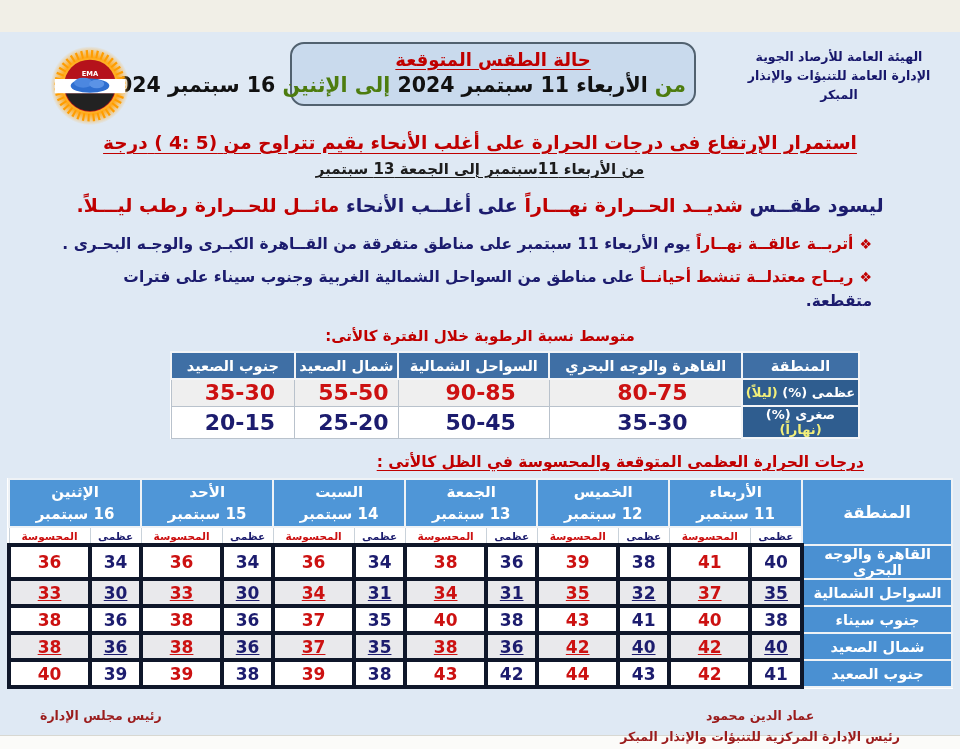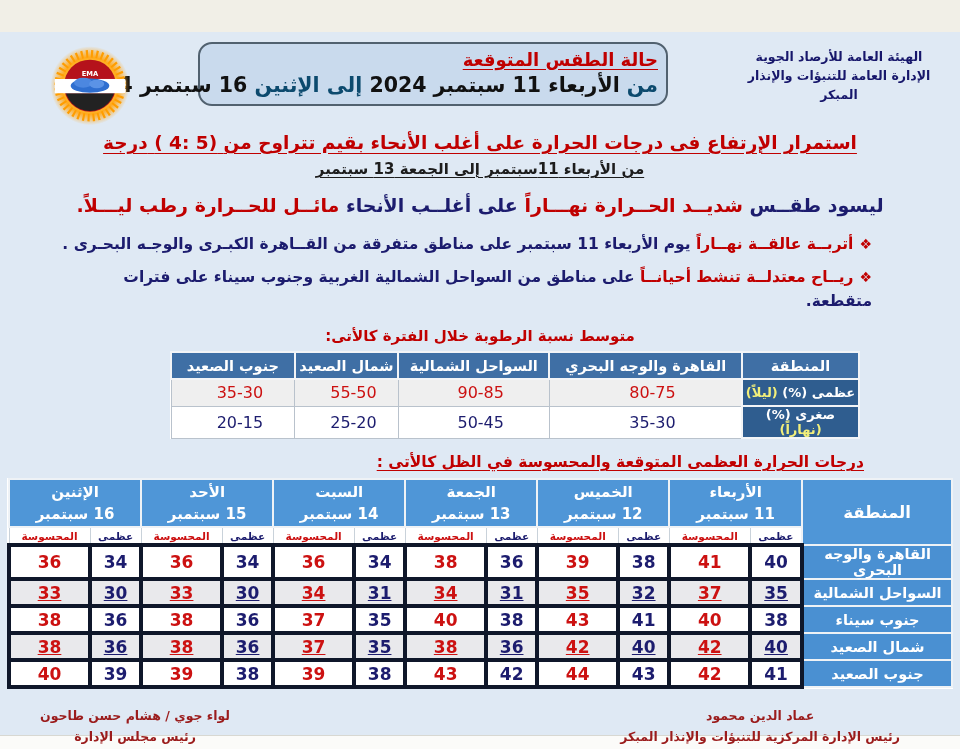--- a/index.html
+++ b/index.html
@@ -11,27 +11,27 @@
     direction:rtl;
   }
   .top-strip { height:32px; background:#f1efe7; }
   .bottom-strip { height:14px; background:#fbfbf9; border-top:1px solid #d8d8d2; }
   .main { height:703px; background:#dfe9f4; padding-top:6px; }
 
   
   .hdr { display:flex; align-items:flex-start; padding:4px 12px 0 12px; height:84px; }
   .org { width:218px; text-align:center; color:#17176b; font-weight:bold; font-size:12.5px; line-height:1.5; padding-top:6px; }
   .hdr-box {
-    width:470px; margin:0 62px 0 0; background:#c9daed;
+    width:406px; margin:0 34px 0 0; background:#c9daed;
     border:2.5px solid #51616f; border-radius:14px;
-    padding:5px 8px 7px 8px;
+    text-align:center; padding:5px 8px 7px 8px;
   }
   .hdr-box .title { color:#c00000; font-weight:bold; font-size:18px; text-decoration:underline; text-underline-offset:3px; }
   .hdr-box .dateline { font-weight:bold; font-size:20.5px; color:#111; margin-top:3px; white-space:nowrap; }
-  .dateline .blue { color:#0c4a6e; }
+  .dateline .blue { color:#4d7c0f; }
   .logo-wrap { margin-right:auto; margin-left:30px; width:96px; height:84px; }
 
   
   .headline { text-align:center; color:#c00000; font-weight:bold; font-size:18.5px; margin-top:10px; text-decoration:underline; text-underline-offset:4px; }
   .period { text-align:center; color:#1d1d1d; font-weight:bold; font-size:15px; margin-top:7px; text-decoration:underline; text-underline-offset:3px; }
   .weatherline { text-align:center; font-weight:bold; font-size:19px; margin-top:16px; }
   .navy { color:#1c1c6e; }
   .red { color:#c00000; }
   .bullets { margin:16px 88px 0 60px; }
   .bullet { font-weight:bold; font-size:15.5px; line-height:1.55; text-align:right; margin-top:9px; }
@@ -40,21 +40,21 @@
   .bullet .b-blue { color:#1c1c6e; }
 
   
   .hum-title { text-align:center; color:#c00000; font-weight:bold; font-size:15px; margin-top:14px; }
   table { border-collapse:collapse; }
   .hum-table { width:690px; margin:6px 100px 0 auto; background:#fff; }
   .hum-table th, .hum-table td { border:1px solid #b9c2cc; height:27px; text-align:center; vertical-align:middle; }
   .hum-table thead th { background:#3f6fa5; color:#fff; font-size:14.5px; font-weight:bold; border:2px solid #f2f4f7; }
   .hum-table .row-label { background:#2f5d8f; color:#fff; font-size:13px; font-weight:bold; border:2px solid #f2f4f7; }
   .row-label .sub { color:#f2ef7a; }
-  .hum-table td { font-weight:normal; font-size:16px;padding-left:14px; }
+  .hum-table td { font-weight:bold; font-size:22px;padding-left:14px; }
   .hum-table tr.alt td { background:#efefef; }
   .hum-table td.red { color:#cc1111; }
   .hum-table td.navy { color:#1c1c6e; }
 
   
   .temp-title { color:#c00000; font-weight:bold; font-size:15.5px; margin:14px 96px 0 0; text-align:right; text-decoration:underline; text-underline-offset:3px; }
   .temp-table { width:946px; margin:7px auto 0 auto; background:#fff; }
   .temp-table th, .temp-table td { text-align:center; vertical-align:middle; }
   .temp-table thead th.day { background:#4f96d7; color:#fff; font-size:15px; font-weight:bold; border:2px solid #eef2f6; height:48px; line-height:1.5; }
   .temp-table thead th.region-h { background:#4f96d7; color:#fff; font-size:16.5px; font-weight:bold; border:2px solid #eef2f6; width:150px; }
@@ -297,20 +297,19 @@
         </tr>
       </tbody>
   </table>
 
   <div class="sigs">
       <div class="sig">
         <div>عماد الدين محمود</div>
         <div>رئيس الإدارة المركزية للتنبؤات والإنذار المبكر</div>
       </div>
       <div class="sig">
-        <div>لواء جوي / هشام حسن طاحون</div>
         <div>رئيس مجلس الإدارة</div>
       </div>
     </div>
 
 </div>
 
 <div class="bottom-strip"></div>
 
 </body></html>

